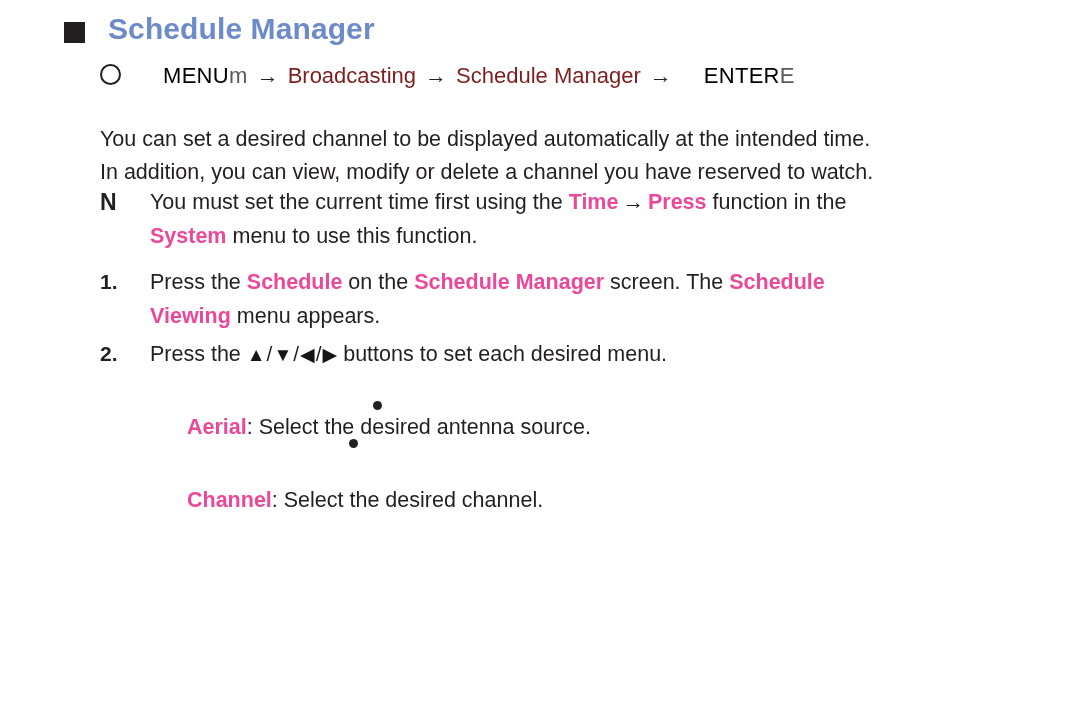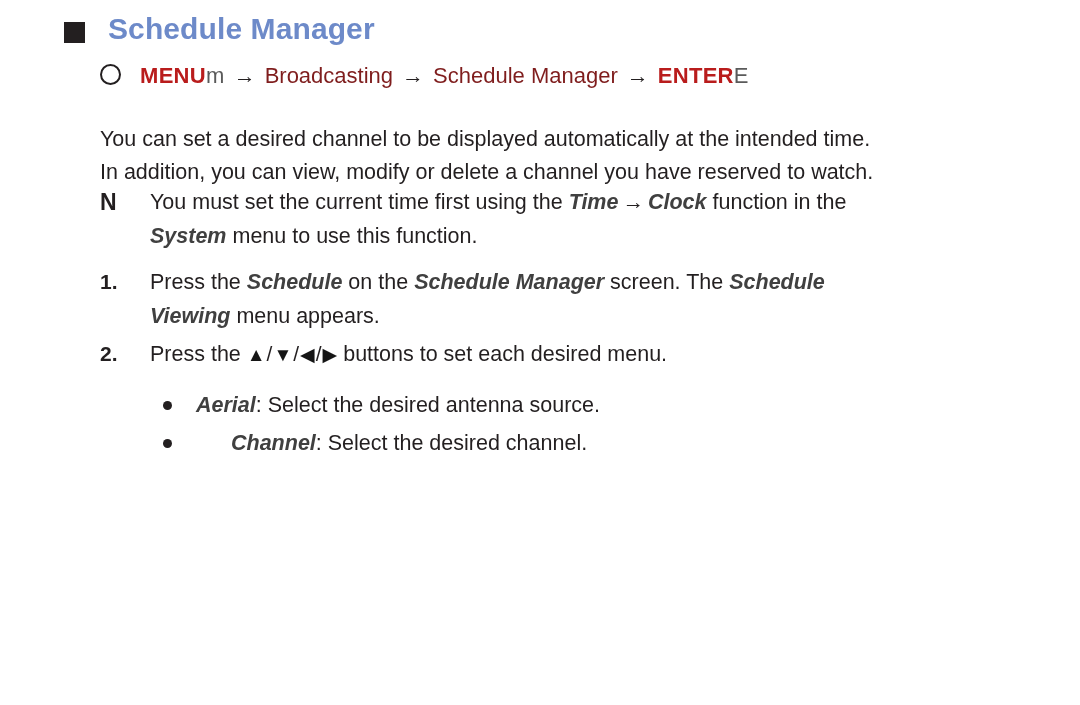--- a/index.html
+++ b/index.html
@@ -72,23 +72,24 @@
     top: 2px;
     flex: none;
   }
   .path-items {
     margin-left: 19px;
     display: flex;
     align-items: baseline;
     white-space: nowrap;
   }
   .key-bold {
-    font-weight: bold;
-    color: #b91c1c;
+    font-weight: normal;
+    color: #000000;
     letter-spacing: 0.3px;
+    margin-left: 23px;
   }
   .key-glyph {
     font-weight: normal;
     color: #5a5a5a;
     letter-spacing: 0.3px;
   }
   .path-arrow {
     color: #231f20;
     margin: 0 9px;
     font-weight: normal;
@@ -134,23 +135,22 @@
     font-size: 21px;
   }
   .content {
     font-size: 21.5px;
     line-height: 34px;
     color: #231f20;
   }
   .content div { white-space: nowrap; }
 
   .blue-b {
-    color: #404040;
-    font-weight: bold;
-    font-style: italic;
+    color: #ec4899;
+    font-weight: bold;
   }
   .arrow-k {
     color: #231f20;
     font-weight: normal;
     padding: 0 4px;
   }
 
   
   #note-block { left: 100px; top: 185px; }
   #note-block .marker { width: 50px; }
@@ -168,21 +168,22 @@
     letter-spacing: 0px;
     color: #151515;
   }
   .dirkeys .sep { padding: 0 1px; font-size: 21px; color: #231f20; }
 
   
   .bullet-block {
     position: absolute;
     left: 163px;
     display: flex;
-    align-items: flex-start;
+    align-items: center;
+    flex-direction: column;
   }
   #bullet-1 { top: 388px; }
   #bullet-2 { top: 426px; gap: 35px; }
   .bullet-dot {
     flex: none;
     width: 9px;
     height: 9px;
     border-radius: 50%;
     background: #231f20;
     margin-top: 13px;
@@ -221,21 +222,21 @@
   </div>
 
   <div class="para">
     <div>You can set a desired channel to be displayed automatically at the intended time.</div>
     <div>In addition, you can view, modify or delete a channel you have reserved to watch.</div>
   </div>
 
   <div class="block" id="note-block">
     <div class="marker marker-note">N</div>
     <div class="content">
-      <div><span>You must set the current time first using the </span><span class="blue-b">Time</span><span class="arrow-k">→</span><span class="blue-b">Clock</span><span> function in the</span></div>
+      <div><span>You must set the current time first using the </span><span class="blue-b">Time</span><span class="arrow-k">→</span><span class="blue-b">Press</span><span> function in the</span></div>
       <div><span class="blue-b">System</span><span> menu to use this function.</span></div>
     </div>
   </div>
 
   <div class="block" id="step1-block">
     <div class="marker marker-num">1.</div>
     <div class="content">
       <div><span>Press the </span><span class="blue-b">Schedule</span><span> on the </span><span class="blue-b">Schedule Manager</span><span> screen. The </span><span class="blue-b">Schedule</span></div>
       <div><span class="blue-b">Viewing</span><span> menu appears.</span></div>
     </div>

